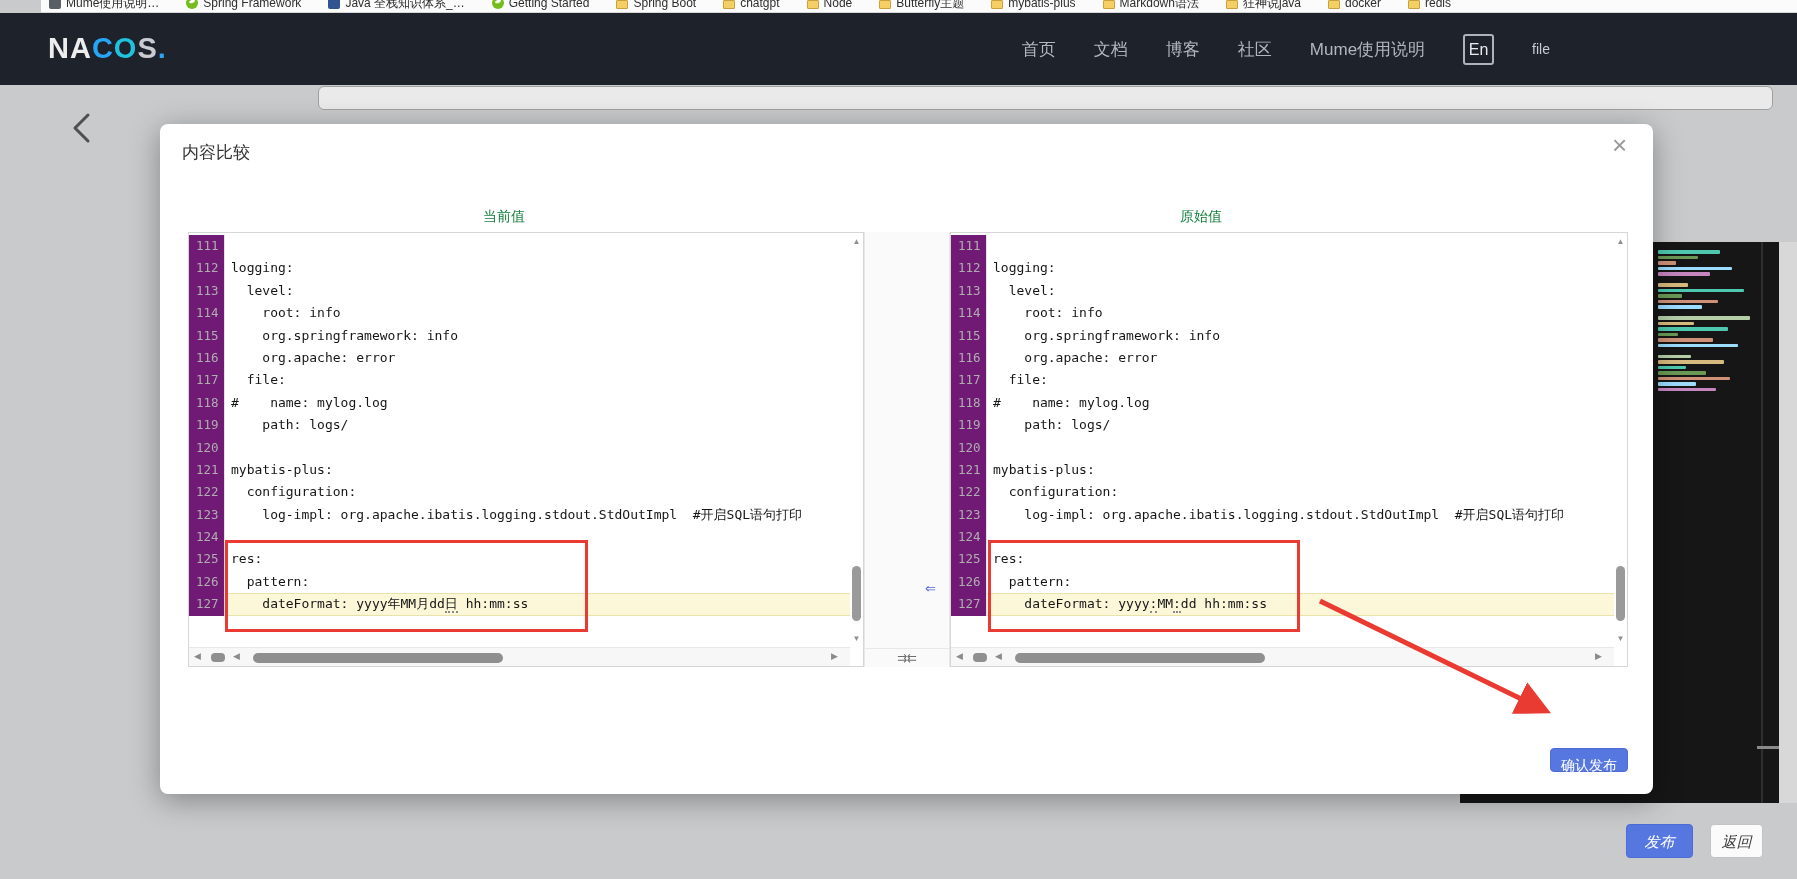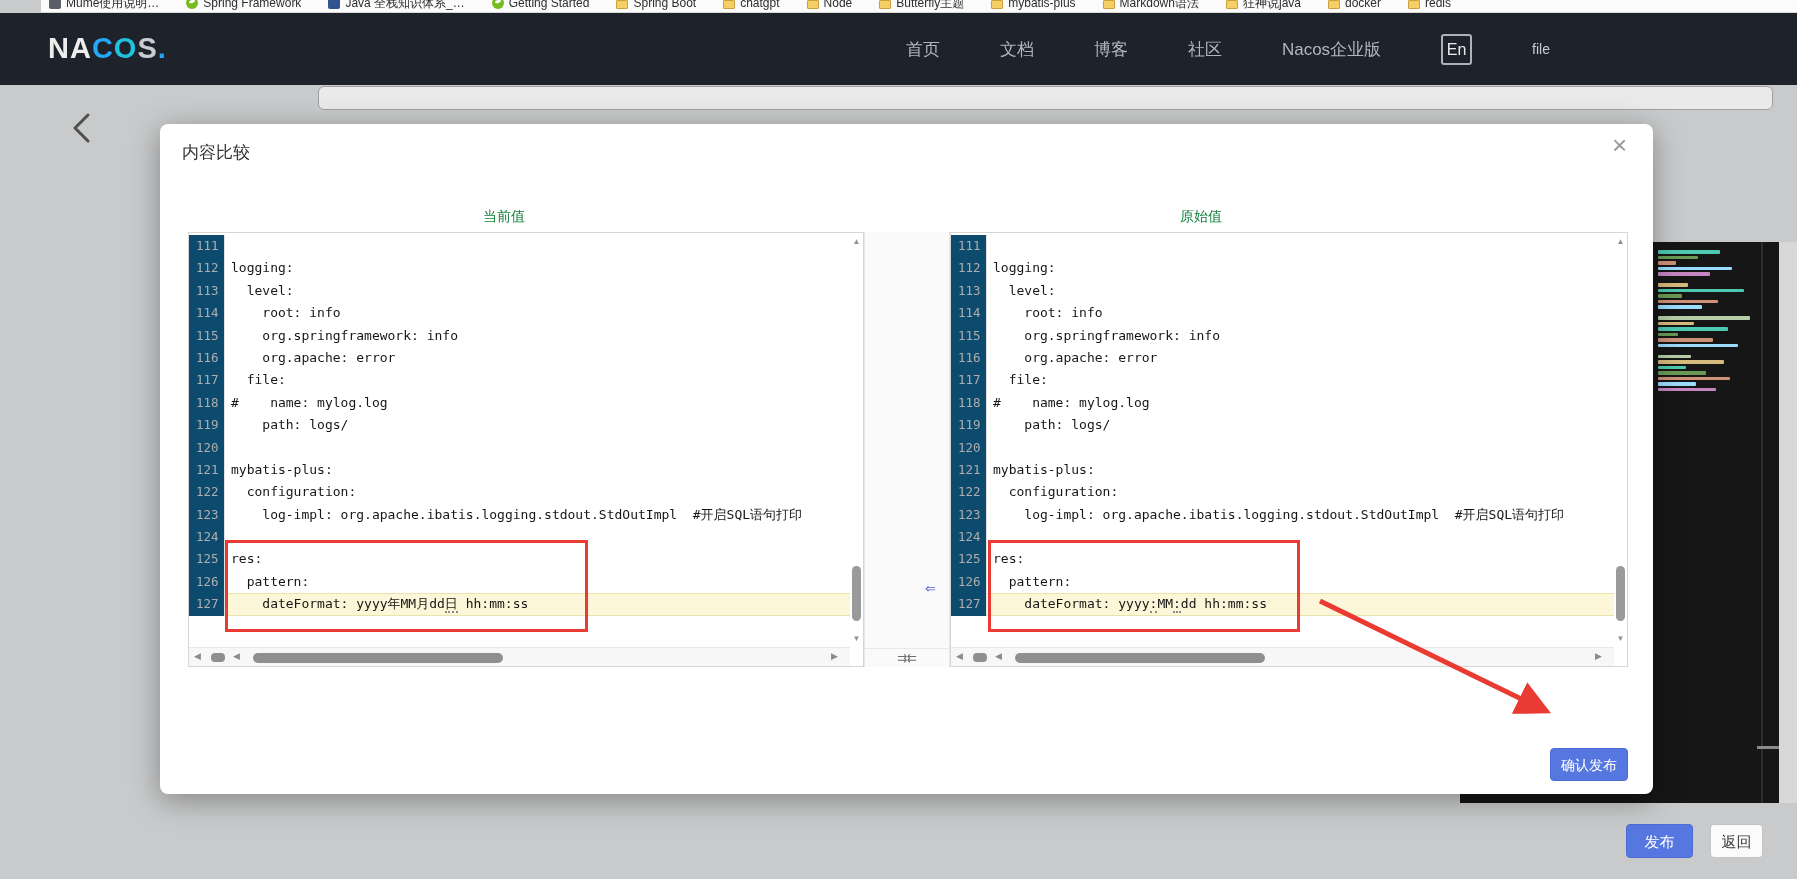--- a/index.html
+++ b/index.html
@@ -15,51 +15,51 @@
   .ic.folder::before { content:""; position:absolute; left:0; top:-3px; width:5px; height:2px; background:#c9a23e; border-radius:1px 1px 0 0; }
   .ic.spring { border-radius:50%; background:#77bc1f; }
   .ic.spring::after { content:""; position:absolute; left:3px; top:3px; width:6px; height:3px; border-radius:50%; background:#fff; transform:rotate(-20deg); }
   .ic.java { background:#31538f; border-radius:2px; }
   .ic.site { background:#5a5f66; border-radius:2px; }
 
   
   .navbar { position:absolute; left:0; top:13px; width:1797px; height:72px; background:#1d222b; z-index:5; }
   .logo { position:absolute; left:48px; top:19px; font-size:29px; font-weight:bold; letter-spacing:1px; cursor:pointer; }
   .lg0,.lg1 { color:#ededee; } .lg2 { color:#27a6f5; } .lg3 { color:#1fc3dd; } .lg4 { color:#c9cdd2; } .lg5 { color:#27a6f5; }
-  .nav { position:absolute; right:247px; top:0; height:72px; display:flex; align-items:center; gap:60px; }
+  .nav { position:absolute; right:247px; top:0; height:72px; display:flex; align-items:center; gap:38px; }
   .nav-item { color:#b3b7bd; font-size:17px; cursor:pointer; white-space:nowrap; }
   .lang-box { width:31px; height:31px; border:2px solid #aeb3ba; border-radius:3px; color:#e8eaec; font-size:16px; line-height:27px; text-align:center; cursor:pointer; }
   .user { color:#c9ccd1; font-size:14px; cursor:pointer; }
 
   
   .sliver { position:absolute; left:318px; top:86px; width:1455px; height:24px; background:#eaeaea; border:1px solid #a0a0a0; border-radius:6px; }
   .back-chevron { position:absolute; left:68px; top:110px; cursor:pointer; }
   .editor { position:absolute; left:1460px; top:242px; width:319px; height:561px; background:#161616; }
   .editor-bars { position:absolute; left:198px; top:8px; width:100px; }
   .ebar { height:3.5px; border-radius:1px; margin-bottom:2px; }
   .editor-vline { position:absolute; left:301px; top:0; width:2px; height:561px; background:#2e2e2e; }
   .editor-thumbline { position:absolute; left:297px; top:504px; width:22px; height:3px; background:#8a8a8a; }
   .editor-side { position:absolute; left:1779px; top:242px; width:18px; height:561px; background:#d8d8d8; }
-  .footer-btn { position:absolute; height:34px; border-radius:4px; font-size:15px; text-align:center; line-height:34px; cursor:pointer; }
+  .footer-btn { position:absolute; height:34px; border-radius:4px; font-size:15px; text-align:center; line-height:34px; cursor:pointer;font-style:italic; }
   .btn-publish { left:1626px; top:824px; width:67px; background:#5677e0; color:#fff; border:1px solid #4d6cd4; }
   .btn-back { left:1710px; top:824px; width:53px; background:#fbfbfb; color:#3a3a3a; border:1px solid #c4c4c4; }
 
   
   .modal { position:absolute; left:160px; top:124px; width:1493px; height:670px; background:#fff; border-radius:8px; box-shadow:0 6px 30px rgba(0,0,0,.35); z-index:10;padding-left:32px; }
   .modal-title { position:absolute; left:22px; top:17px; font-size:17px; color:#333; }
   .modal-close { position:absolute; left:1452px; top:8px; font-size:26px; font-weight:300; color:#9a9a9a; cursor:pointer; line-height:26px; }
   .col-header { position:absolute; top:84px; transform:translateX(-50%); font-size:14px; color:#15803d; }
   .ch-left { left:344px; } .ch-right { left:1041px; }
 
   .panel { position:absolute; top:108px; height:435px; border:1px solid #d6d6d6; background:#fff; }
   .panel.left { left:28px; width:676px; }
   .panel.right { left:790px; width:678px; }
   .code-body { position:absolute; left:0; top:0; right:13px; bottom:19px; overflow:hidden; padding-top:2px; cursor:text; }
   .crow { display:flex; height:22.4px; line-height:22.4px; font-family:"DejaVu Sans Mono","DejaVu Sans",monospace; font-size:13px; color:#161616; }
-  .ln { flex:0 0 36px; padding-left:7px; color:#aeaeae; background:#0c4a6e; border-right:1px solid #e2e2e2; font-size:12.5px; }
+  .ln { flex:0 0 36px; padding-left:7px; color:#aeaeae; background:#701a75; border-right:1px solid #e2e2e2; font-size:12.5px; }
   .ct { flex:1; padding-left:6px; white-space:pre; overflow:hidden; }
   .crow.hl .ct { background:#fcf7d8; box-shadow:inset 0 1px 0 #e9e2ab, inset 0 -1px 0 #e9e2ab; }
   .mark { border-bottom:2px dotted #8a8a8a; }
 
   .vscroll { position:absolute; right:0; top:0; bottom:19px; width:13px; }
   .vs-up,.vs-down { position:absolute; left:0; width:13px; text-align:center; font-size:8px; color:#8f8f8f; cursor:pointer; }
   .vs-up { top:4px; } .vs-down { bottom:4px; }
   .vs-thumb { position:absolute; left:2px; top:333px; width:9px; height:55px; border-radius:5px; background:#9a9a9a; cursor:grab; }
 
   .hscroll { position:absolute; left:0; right:13px; bottom:0; height:19px; background:#f7f7f7; border-top:1px solid #e8e8e8; }
@@ -71,21 +71,21 @@
 
   .gutter { position:absolute; left:704px; top:108px; width:86px; height:435px; background:#fafafa; border-left:1px solid #e8e8e8; border-right:1px solid #e8e8e8; }
   .gutter-bottom { position:absolute; left:0; right:0; bottom:0; height:19px; border-top:1px solid #e8e8e8; text-align:center; font-size:12px; color:#6d6d6d; line-height:18px; }
   .merge-arrow { position:absolute; left:60px; top:349px; font-size:13px; color:#5566cc; cursor:pointer; }
 
   .diff-box { position:absolute; top:416px; height:92px; border:3px solid #e93b32; pointer-events:none; z-index:3; }
   .diff-box.left { left:65px; width:363px; }
   .diff-box.right { left:828px; width:312px; }
   .anno-arrow { position:absolute; left:1150px; top:467px; z-index:4; pointer-events:none; }
 
-  .btn-confirm { position:absolute; left:1390px; top:624px; width:78px; height:33px; background:#5677e0; border:1px solid #4d6cd4; border-radius:4px; color:#fff; font-size:14px; text-align:center; line-height:32px; cursor:pointer; }
+  .btn-confirm { position:absolute; left:1390px; top:624px; width:78px; height:24px; background:#5677e0; border:1px solid #4d6cd4; border-radius:4px; color:#fff; font-size:14px; text-align:center; line-height:32px; cursor:pointer; }
 </style>
 </head>
 <body>
 
 <div class="bmbar">
   <div class="bmrow" id="bmrow">
       <div class="bmitem">
         <span class="ic site"></span>
         <span>Mume使用说明…</span>
       </div>
@@ -140,21 +140,21 @@
     </div>
 </div>
 
 <div class="navbar">
   <div class="logo" id="logo"><span class="lg0">N</span><span class="lg1">A</span><span class="lg2">C</span><span class="lg3">O</span><span class="lg4">S</span><span class="lg5">.</span></div>
   <div class="nav" id="nav">
       <div class="nav-item">首页</div>
       <div class="nav-item">文档</div>
       <div class="nav-item">博客</div>
       <div class="nav-item">社区</div>
-      <div class="nav-item">Nacos企业版</div>
+      <div class="nav-item">Mume使用说明</div>
       <div class="lang-box">En</div>
       <div class="user">file</div>
     </div>
 </div>
 
 <div class="sliver"></div>
 <svg class="back-chevron" width="28" height="36">
   <polyline points="20,5 7,18 20,31" fill="none" stroke="#4f4f4f" stroke-width="3" stroke-linecap="round" stroke-linejoin="round"></polyline>
 </svg>
 <div class="editor">

